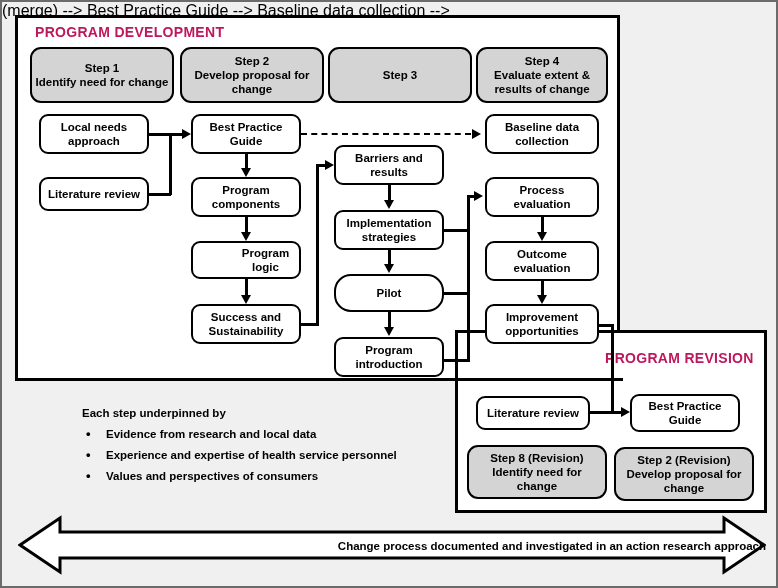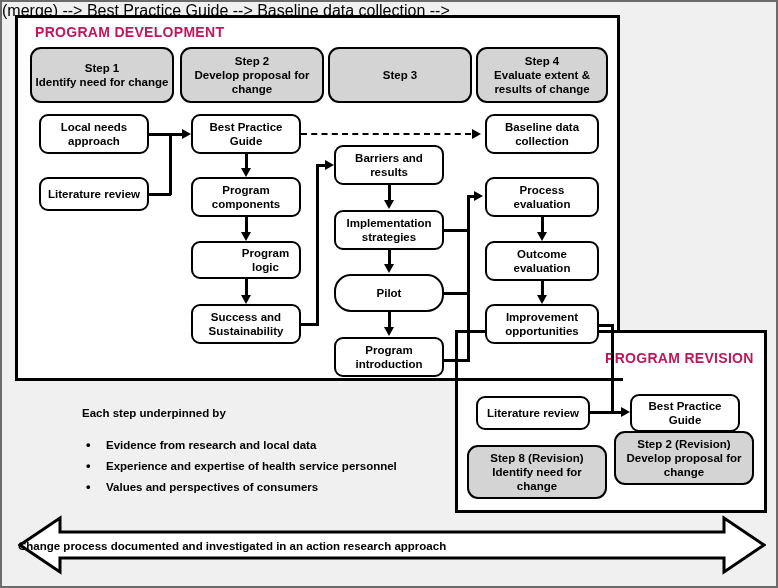--- a/index.html
+++ b/index.html
@@ -90,21 +90,21 @@
   }
 
   
   .notes {
     position: absolute;
     font-size: 11.5px;
     font-weight: bold;
     color: #000;
     line-height: 1.05;
   }
-  .notes .hd { margin-bottom: 20px; }
+  .notes .hd { margin-bottom: 9px; }
   .notes ul {
     margin: 0;
     padding: 0;
     list-style: none;
   }
   .notes li {
     position: relative;
     padding-left: 24px;
     margin-bottom: 9px;
   }
@@ -117,21 +117,21 @@
   }
 
   
   .banner {
     position: absolute;
   }
   .banner svg { display: block; }
   .banner-label {
     position: absolute;
     width: 100%;
-    text-align: left;
+    text-align: right;
     font-weight: bold;
     font-size: 11.5px;
     color: #000;
     top: 26px;
   }
 </style>
 </head>
 <body>
 
 <div id="root">
@@ -289,21 +289,21 @@
     </span>
   </div>
 
   <div class="node step" style="left:465px; top:443px; width:140px; height:54px;">
     <span class="lines">
       <span class="l">Step 8 (Revision)</span>
       <span class="l">Identify need for change</span>
     </span>
   </div>
 
-  <div class="node step" style="left:612px; top:429px; width:140px; height:54px;">
+  <div class="node step" style="left:612px; top:445px; width:140px; height:54px;">
     <span class="lines">
       <span class="l">Step 2 (Revision)</span>
       <span class="l">Develop proposal for change</span>
     </span>
   </div>
 
   
 
     (merge) --&gt; Best Practice Guide --&gt;
   <div class="ln hln" style="left:147px; top:131px; width:22px;"></div>

